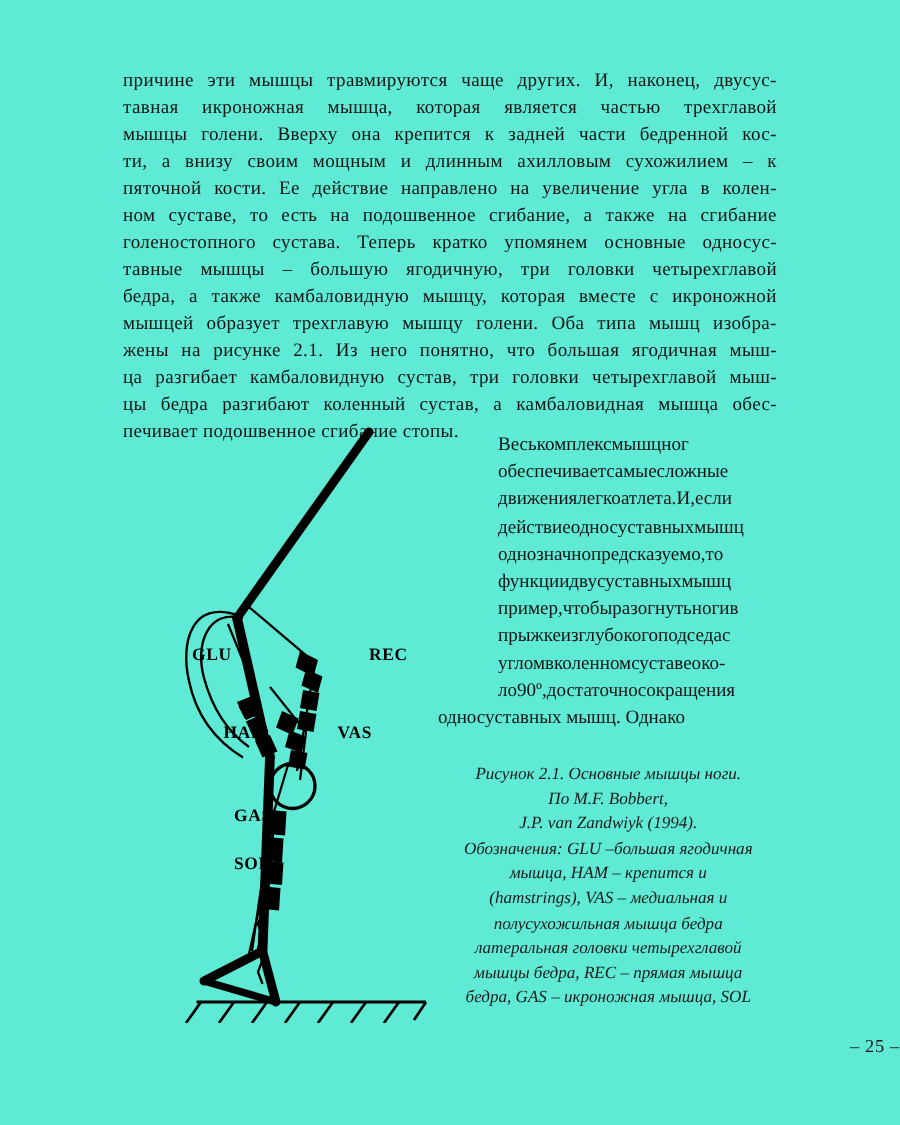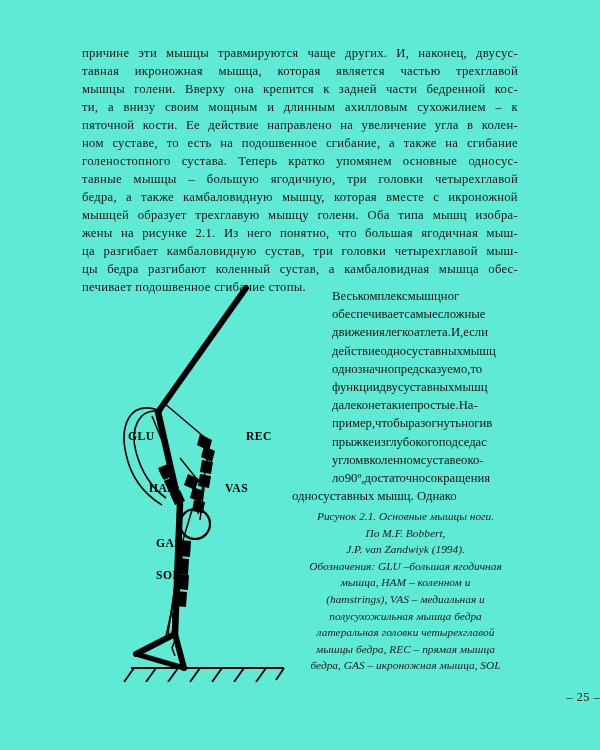--- a/index.html
+++ b/index.html
@@ -143,21 +143,20 @@
     <div class="body-line">печивает подошвенное сгибание стопы.</div>
   </div>
 
   <div class="right-col">
     <div class="right-line justify-stretch"><span>Весь</span><span>комплекс</span><span>мышц</span><span>ног</span></div>
     <div class="right-line justify-stretch"><span>обеспечивает</span><span>самые</span><span>сложные</span></div>
     <div class="right-line justify-stretch"><span>движения</span><span>легкоатлета.</span><span>И,</span><span>если</span></div>
     <div class="right-line justify-stretch"><span>действие</span><span>односуставных</span><span>мышц</span></div>
     <div class="right-line justify-stretch"><span>однозначно</span><span>предсказуемо,</span><span>то</span></div>
     <div class="right-line justify-stretch"><span>функции</span><span>двусуставных</span><span>мышц</span></div>
-    <div class="right-line justify-stretch"><span>далеко</span><span>не</span><span>такие</span><span>простые.</span><span>На-</span></div>
     <div class="right-line justify-stretch"><span>пример,</span><span>чтобы</span><span>разогнуть</span><span>ноги</span><span>в</span></div>
     <div class="right-line justify-stretch"><span>прыжке</span><span>из</span><span>глубокого</span><span>подседа</span><span>с</span></div>
     <div class="right-line justify-stretch"><span>углом</span><span>в</span><span>коленном</span><span>суставе</span><span>око-</span></div>
     <div class="right-line justify-stretch"><span>ло</span><span>90º,</span><span>достаточно</span><span>сокращения</span></div>
     <div class="right-line">односуставных мышц. Однако</div>
   </div>
 
   <div class="figure">
     <svg width="180" height="400" viewBox="0 0 180 400">
 
@@ -259,21 +258,21 @@
     <span class="fig-label lbl-vas">VAS</span>
     <span class="fig-label lbl-gas">GAS</span>
     <span class="fig-label lbl-sol">SOL</span>
   </div>
 
   <div class="caption">
     <div class="caption-line">Рисунок 2.1. Основные мышцы ноги.</div>
     <div class="caption-line">По M.F. Bobbert,</div>
     <div class="caption-line">J.P. van Zandwiyk (1994).</div>
     <div class="caption-line">Обозначения: GLU –большая ягодичная</div>
-    <div class="caption-line">мышца, HAM – коленном и</div>
+    <div class="caption-line">мышца, HAM – крепится и</div>
     <div class="caption-line">(hamstrings), VAS – медиальная и</div>
     <div class="caption-line">полусухожильная мышца бедра</div>
     <div class="caption-line">латеральная головки четырехглавой</div>
     <div class="caption-line">мышцы бедра, REC – прямая мышца</div>
     <div class="caption-line">бедра, GAS – икроножная мышца, SOL</div>
   </div>
 
   <div class="page-number">– 25 –</div>
 
 </div>

